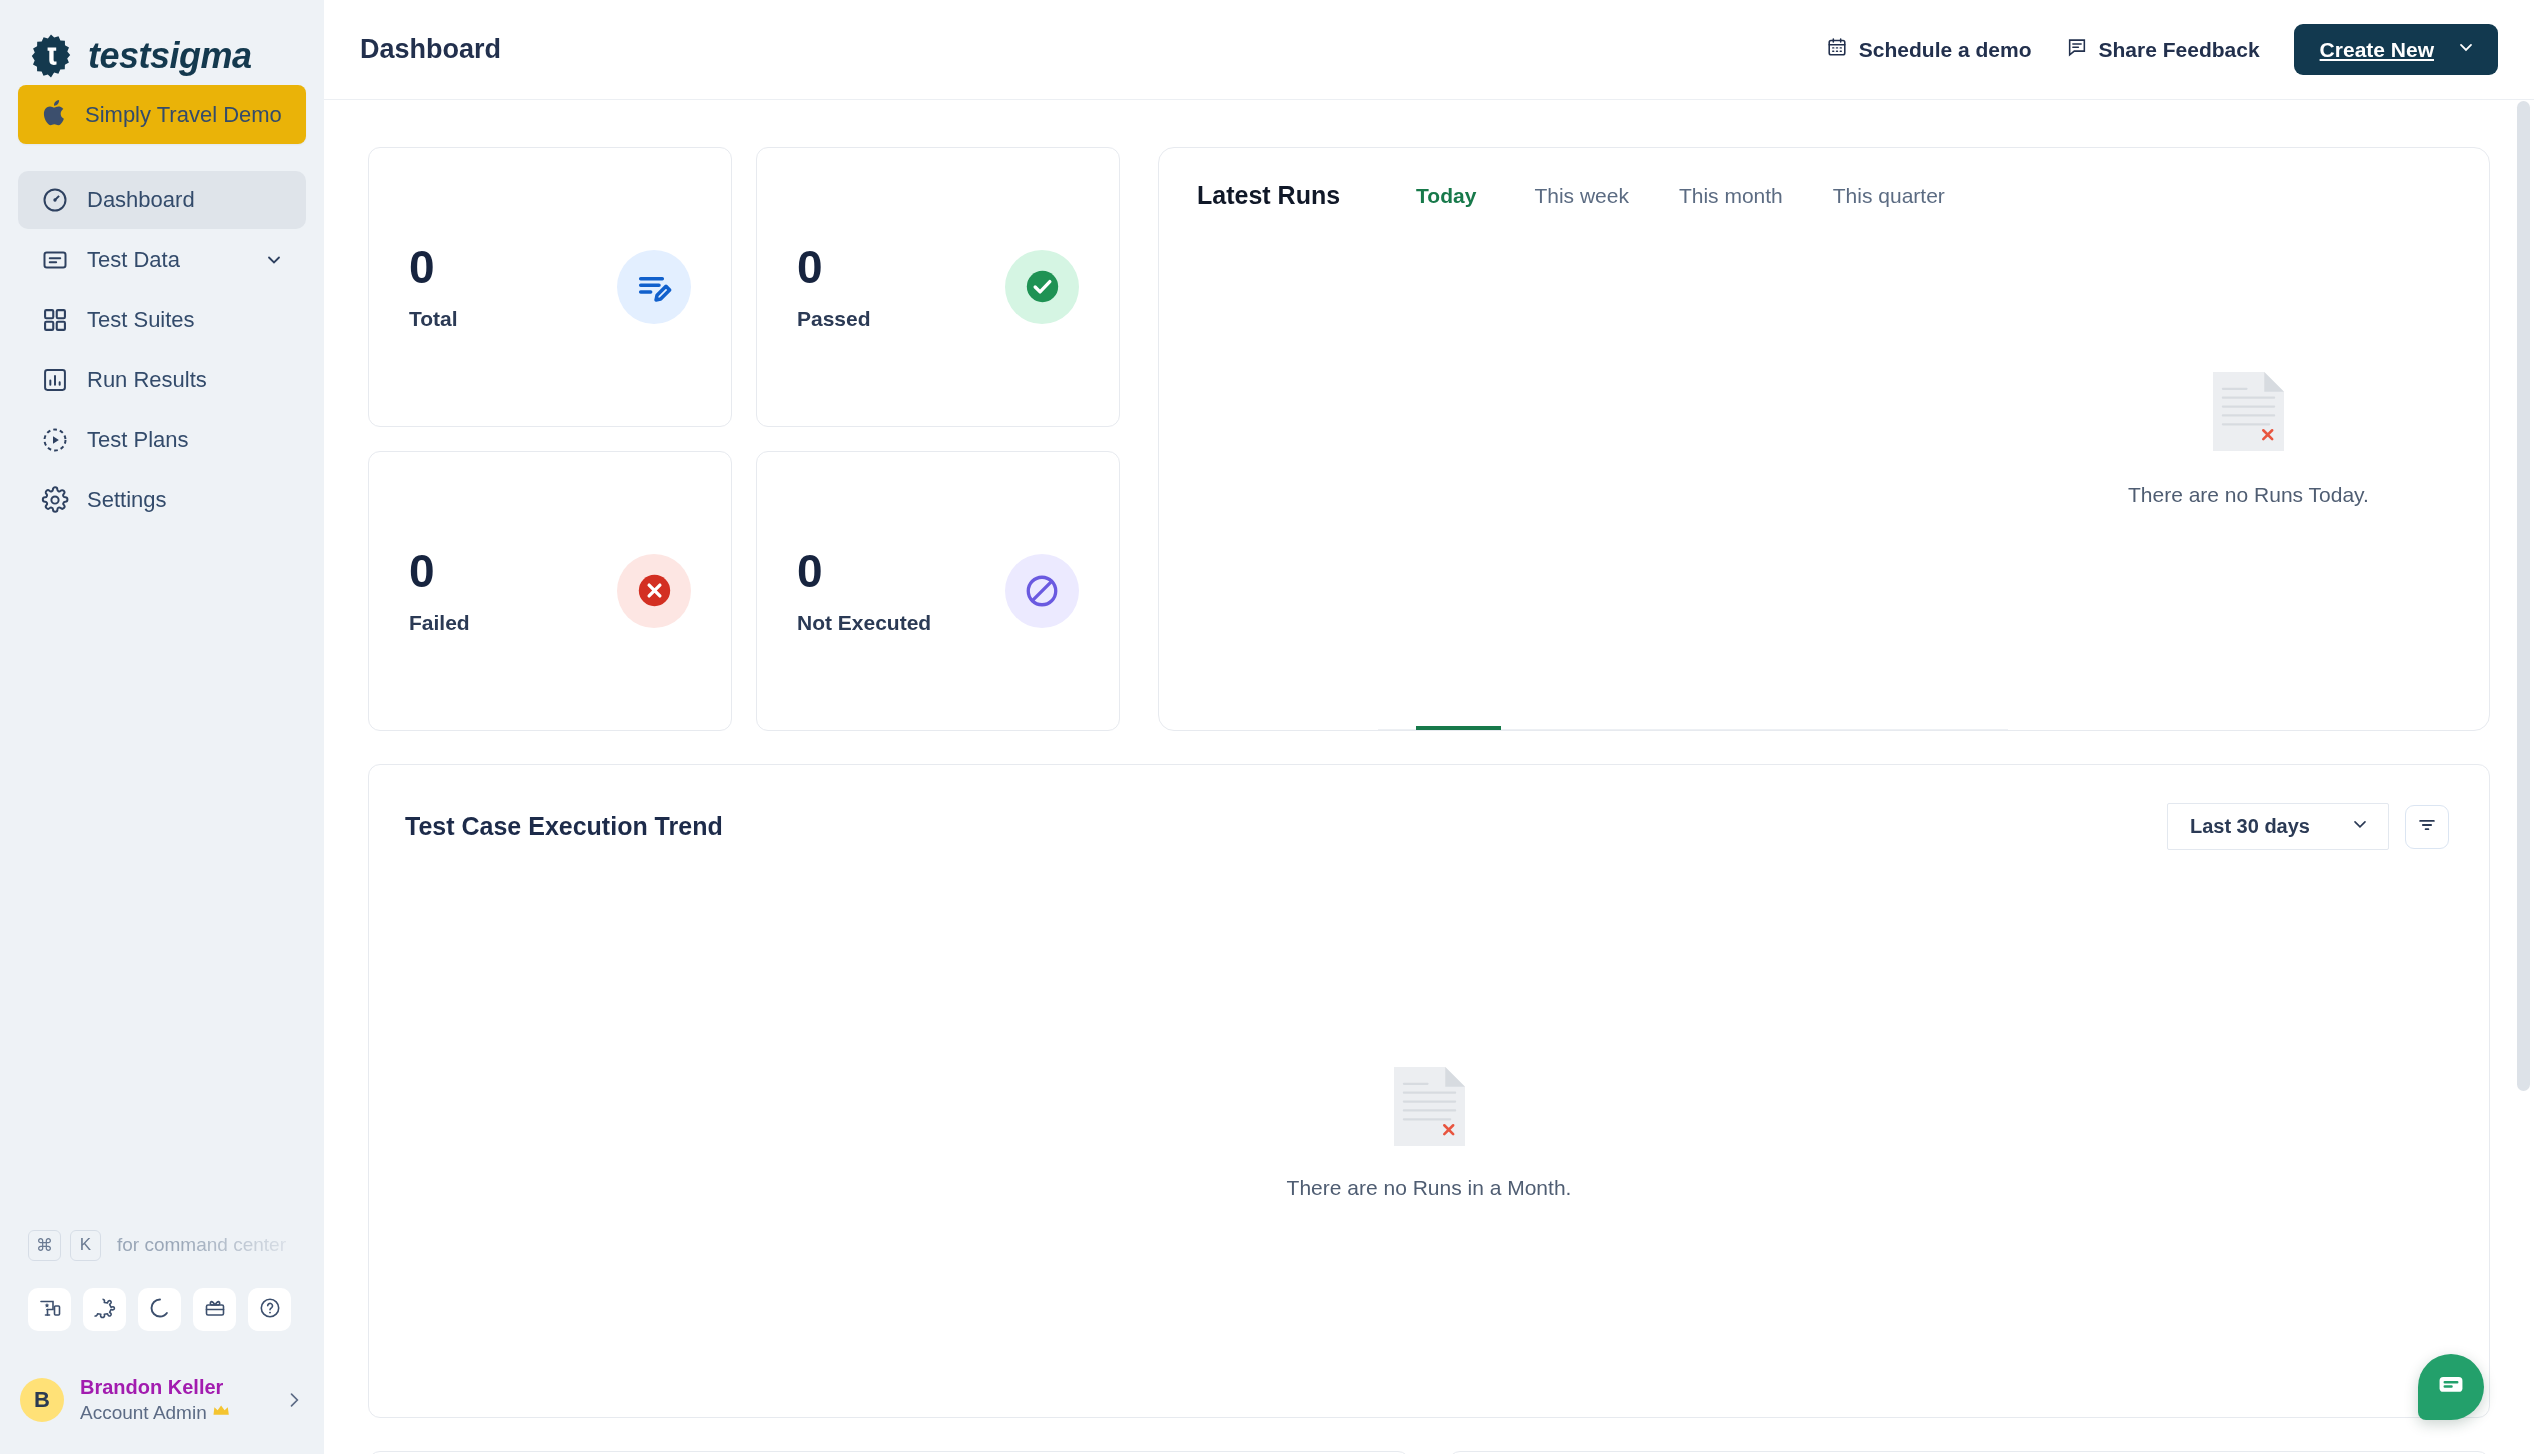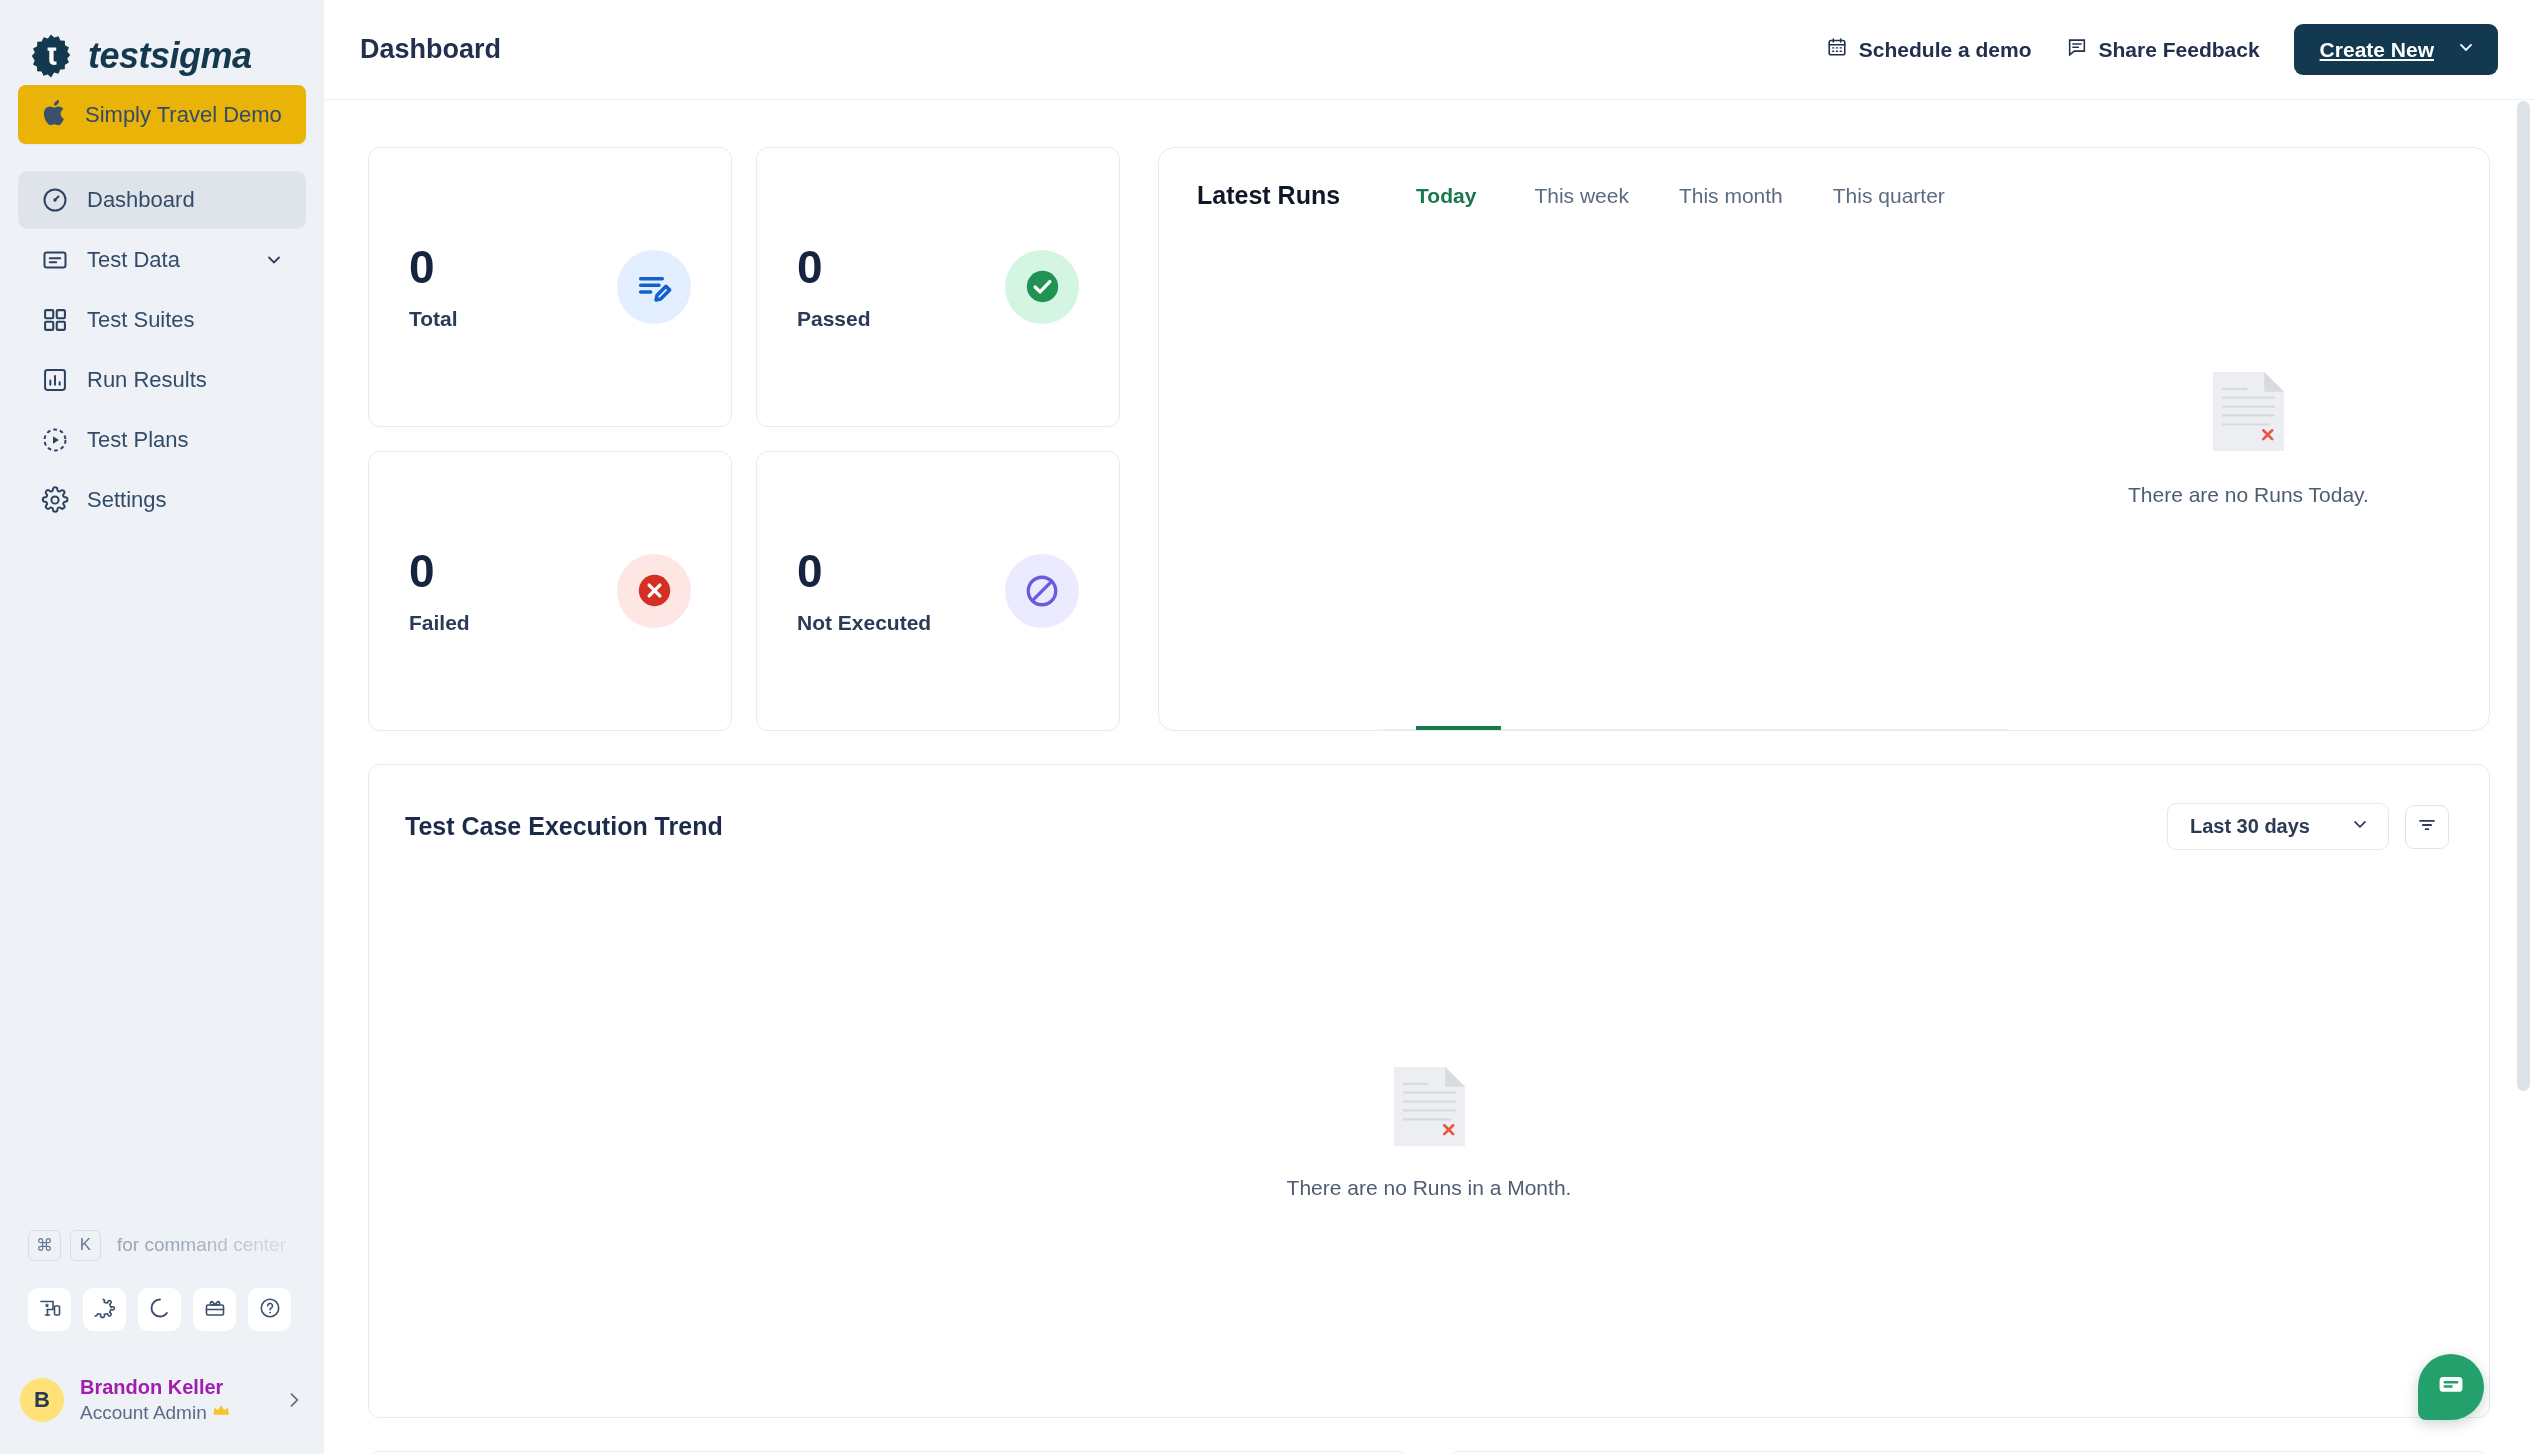--- a/index.html
+++ b/index.html
@@ -150,21 +150,21 @@
   .doc-svg { display:block; }
 
   .trend-card {
     margin-top: 33px; background: #fff; border: 1px solid #e7eaef; border-radius: 12px;
     height: 654px; display: flex; flex-direction: column;
   }
   .trend-head { display: flex; align-items: center; padding: 38px 40px 0 36px; }
   .trend-title { font-size: 25px; font-weight: 700; color: #1d2b4a; }
   .trend-ctrls { margin-left: auto; display: flex; align-items: center; gap: 16px; }
   .select-box {
-    height: 47px; border: 1px solid #e3e8ef; border-radius: 9px;
+    height: 47px; border: 1px solid #e3e8ef; border-radius: 2px;
     display: flex; align-items: center; gap: 40px; padding: 0 18px 0 22px;
     font-size: 20px; color: #2b3a55; font-weight: 600; cursor: pointer; background: #fff;
   }
   .icon-btn {
     width: 44px; height: 44px; border: 1px solid #dbe5f2; border-radius: 9px;
     display: flex; align-items: center; justify-content: center; cursor: pointer; background: #fff;
   }
   .trend-body { flex: 1; display: flex; flex-direction: column; align-items: center; justify-content: center; gap: 30px; }
 
   .bottom-row { display: flex; gap: 38px; margin-top: 33px; }

